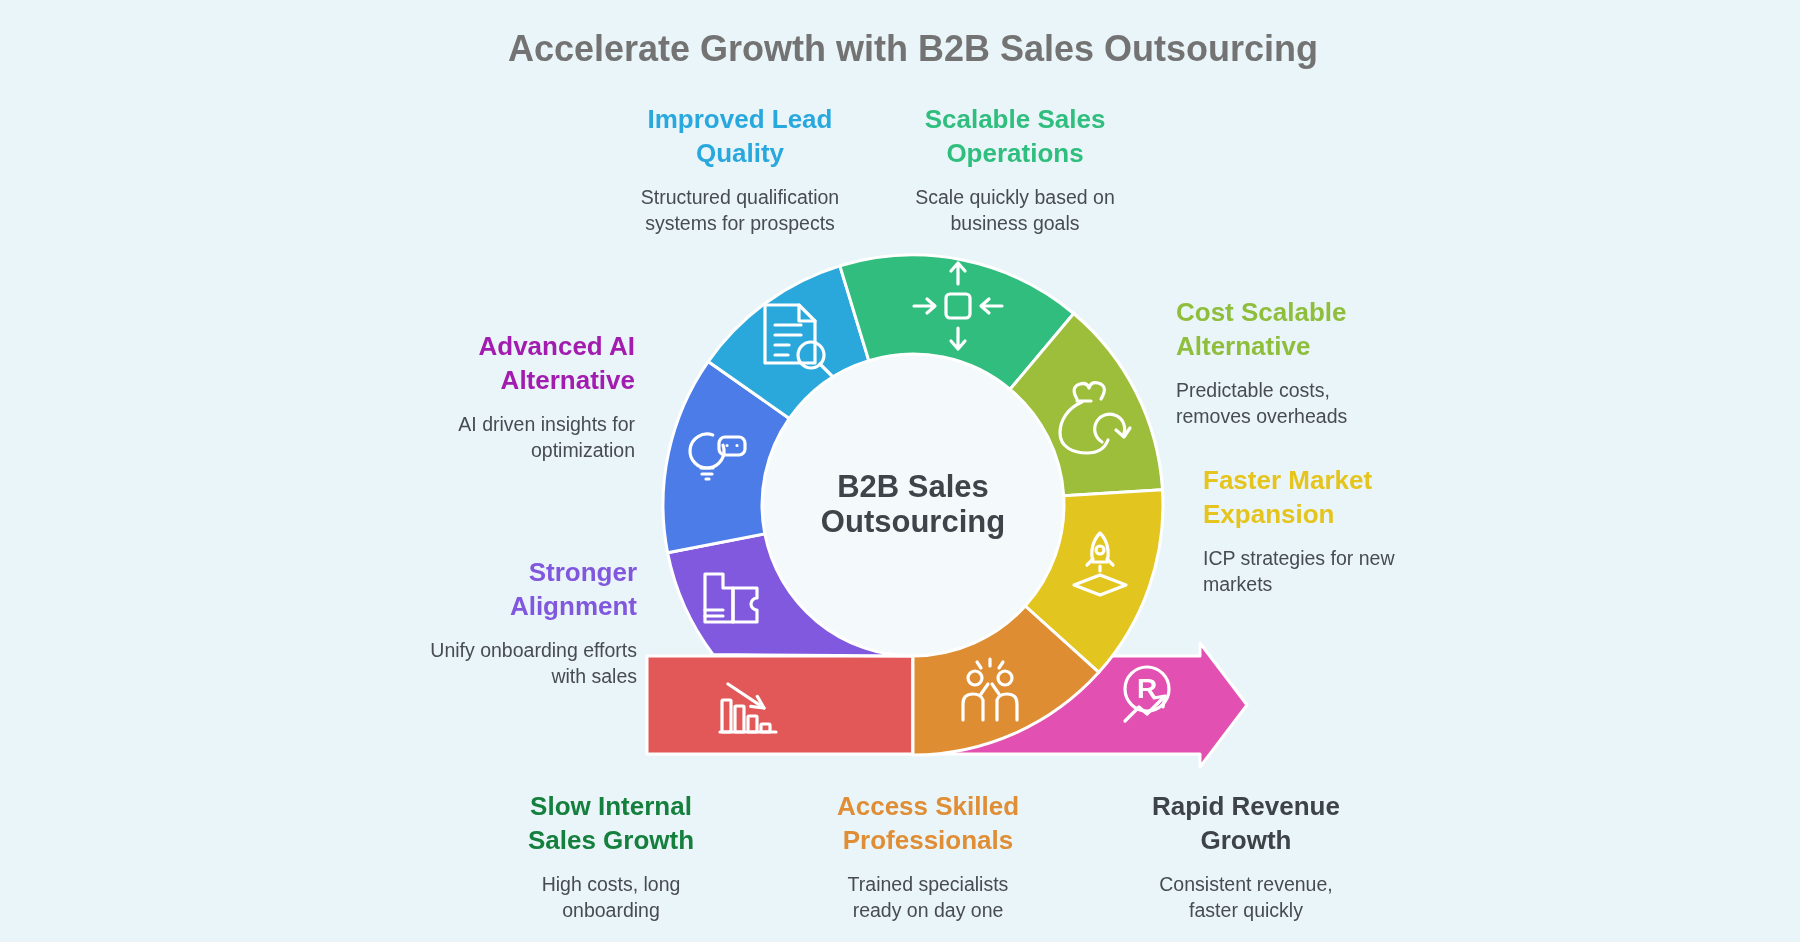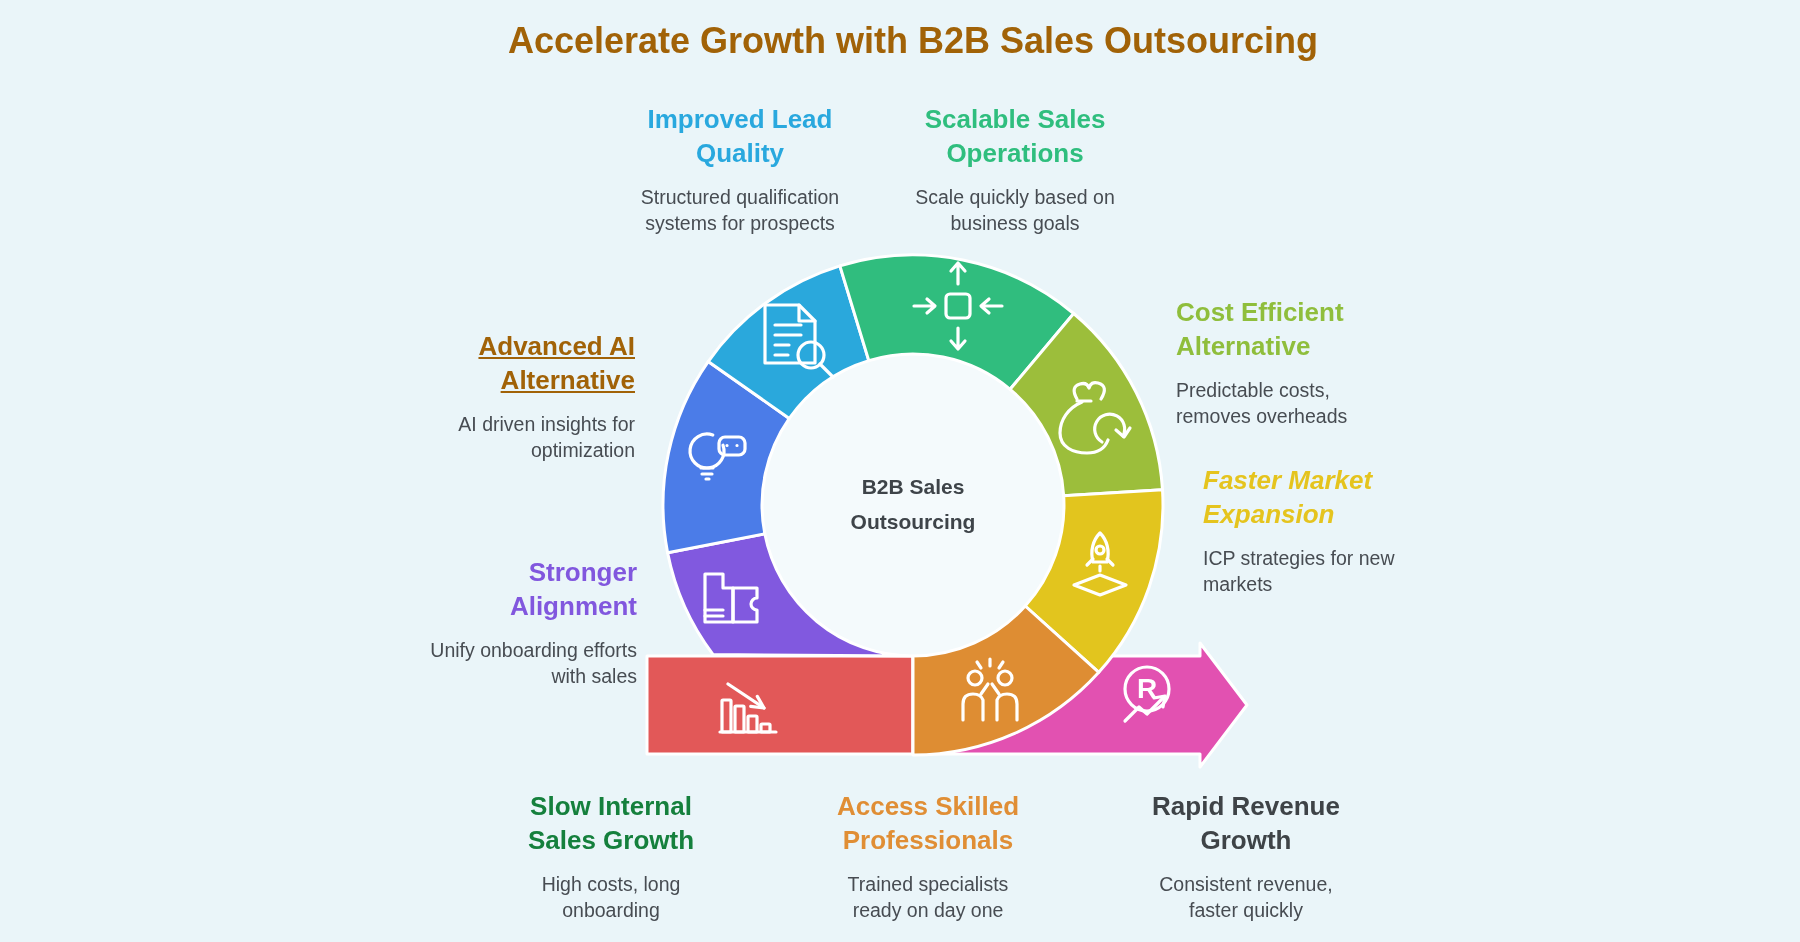--- a/index.html
+++ b/index.html
@@ -1,29 +1,29 @@
 <!DOCTYPE html>
 <html><head>
 <meta charset="utf-8">
 <style>
   html,body{margin:0;padding:0;}
   body{width:1800px;height:942px;overflow:hidden;font-family:"Liberation Sans","DejaVu Sans",sans-serif;}
   #canvas{position:relative;width:1800px;height:942px;background:#EAF5F9;}
   #ring-svg{position:absolute;left:0;top:0;}
-  .title{position:absolute;left:913px;top:20px;transform:translateX(-50%);
-         font-size:36px;font-weight:700;color:#a16207;white-space:nowrap;}
+  .title{position:absolute;left:913px;top:28px;transform:translateX(-50%);
+         font-size:36px;font-weight:700;color:#737373;white-space:nowrap;}
   .label{position:absolute;}
   .label .ln{display:block;white-space:nowrap;}
   .label .h{font-size:26px;line-height:34px;font-weight:700;}
   .label .d{font-size:19.5px;line-height:26px;font-weight:400;color:#474C52;margin-top:14px;}
   .label.ctr{transform:translateX(-50%);text-align:center;}
   .label.lft{text-align:left;}
   .label.rgt{text-align:right;}
   .center-label{position:absolute;left:913px;top:469px;transform:translateX(-50%);
-                text-align:center;font-size:21px;line-height:35px;font-weight:700;color:#3E4449;}
+                text-align:center;font-size:31px;line-height:35px;font-weight:700;color:#3E4449;}
   .icon path,.icon circle,.icon rect,.icon polyline,.icon line{
       fill:none;stroke:#fff;stroke-width:3.2;stroke-linecap:round;stroke-linejoin:round;}
   .icon text{stroke:none;fill:#fff;}
   .seg{stroke:#fff;stroke-width:3;stroke-linejoin:round;}
 </style>
 </head>
 <body>
 
 <div id="canvas">
 
@@ -138,31 +138,31 @@
         <span class="ln">Operations</span>
     </div>
     <div class="d">
       <span class="ln">Scale quickly based on</span>
         <span class="ln">business goals</span>
     </div>
   </div>
 
   <div class="label lft" style="left:1176px;top:295px">
     <div class="h" style="color: rgb(143, 190, 60);">
-      <span class="ln">Cost Efficient</span>
+      <span class="ln">Cost Scalable</span>
         <span class="ln">Alternative</span>
     </div>
     <div class="d">
       <span class="ln">Predictable costs,</span>
         <span class="ln">removes overheads</span>
     </div>
   </div>
 
   <div class="label lft" style="left:1203px;top:463px">
-    <div class="h" style="color: rgb(229, 196, 30); font-style: italic;">
+    <div class="h" style="color: rgb(229, 196, 30);">
       <span class="ln">Faster Market</span>
         <span class="ln">Expansion</span>
     </div>
     <div class="d">
       <span class="ln">ICP strategies for new</span>
         <span class="ln">markets</span>
     </div>
   </div>
 
   <div class="label ctr" style="left:1246px;top:789px">
@@ -203,21 +203,21 @@
       <span class="ln">Stronger</span>
         <span class="ln">Alignment</span>
     </div>
     <div class="d">
       <span class="ln">Unify onboarding efforts</span>
         <span class="ln">with sales</span>
     </div>
   </div>
 
   <div class="label rgt" style="right:1165px;top:329px">
-    <div class="h" style="color: #a16207; text-decoration: underline;">
+    <div class="h" style="color: #a21caf;">
       <span class="ln">Advanced AI</span>
         <span class="ln">Alternative</span>
     </div>
     <div class="d">
       <span class="ln">AI driven insights for</span>
         <span class="ln">optimization</span>
     </div>
   </div>
 
 </div>

